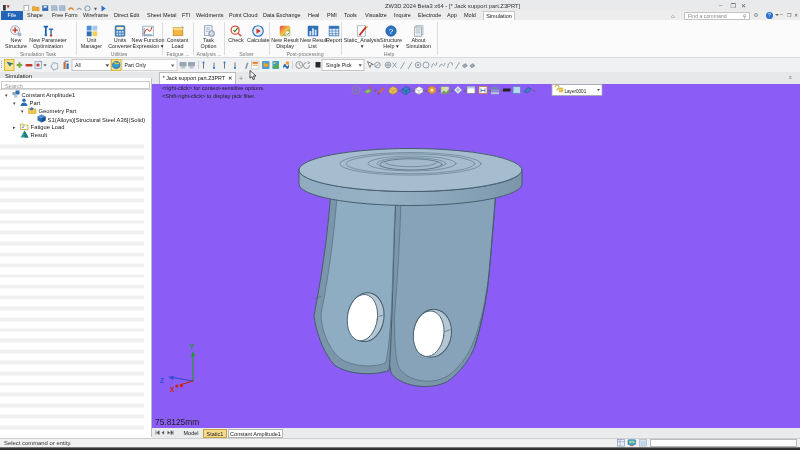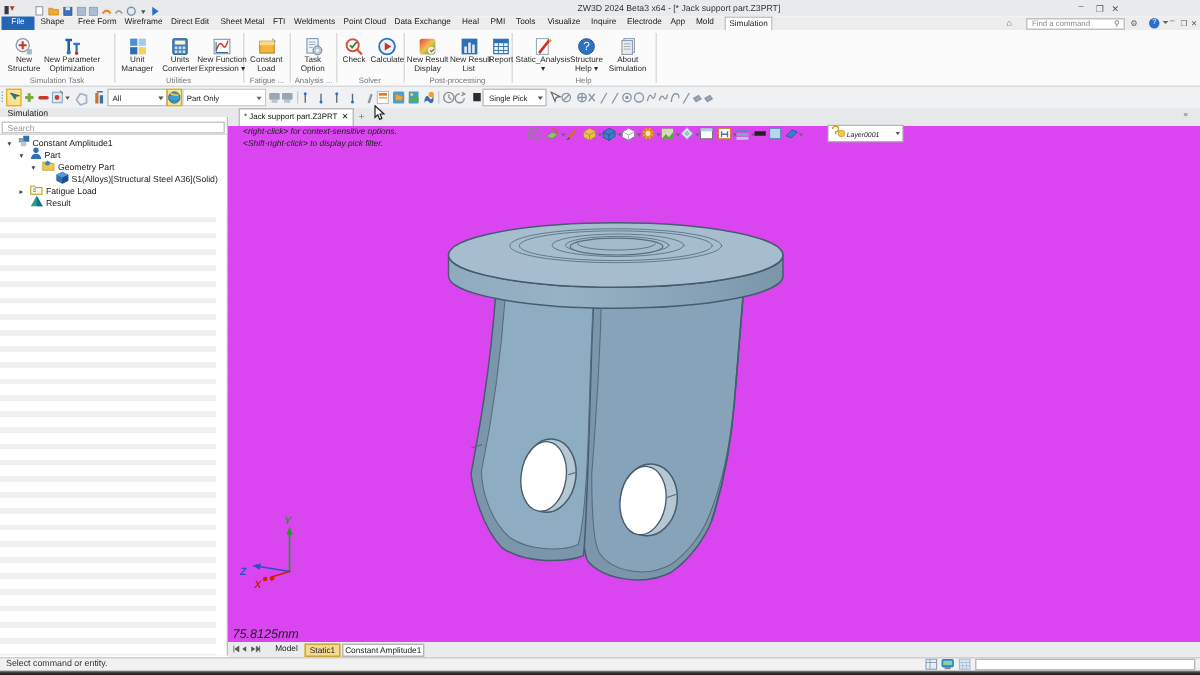--- a/index.html
+++ b/index.html
@@ -34,21 +34,21 @@
 #doctab { position:absolute; left:159px; top:0px; width:77px; height:12px; background:#ffffff; border:1px solid #bcbcbc; border-bottom:none; font-size:5.3px; color:#111; text-align:center; line-height:11px; white-space:nowrap; overflow:hidden; }
 
 #leftpanel { left:0; top:78px; width:152px; height:359px; background:#ffffff; border-right:1px solid #bdbdbd;
   background-image:repeating-linear-gradient(to bottom, #ffffff 0px, #ffffff 7px, #f0f0f1 7px, #f0f0f1 10.8px);
   background-position:0 59.5px; }
 #lp-top { position:absolute; left:0; top:0; width:151px; height:59.5px; background:#ffffff; border-bottom:none; }
 #searchbox { position:absolute; left:1px; top:3px; width:149px; height:7.5px; background:#fff; border:1px solid #c9c9c9; font-size:5.7px; color:#999; line-height:8px; padding-left:3px; }
 .trow { position:absolute; left:0; height:8px; font-size:5.8px; color:#1a1a1a; white-space:nowrap; }
 .texp { display:inline-block; width:7px; font-size:5px; color:#444; }
 
-#viewport { left:152px; top:84px; width:648px; height:360px; background:#d946ef;font-style:italic; }
+#viewport { left:152px; top:84px; width:648px; height:360px; background:#8b5cf6; }
 #hint { position:absolute; left:10px; top:1px; font-size:5.6px; line-height:7.5px; color:#222; }
 #mmtext { position:absolute; left:3px; top:333px; font-size:8.4px; color:#222; }
 
 #sheetrow { left:152px; top:428px; width:648px; height:9.5px; background:#eaebec; }
 .stab { position:absolute; top:0.5px; height:9px; font-size:5.5px; line-height:8px; color:#222; text-align:center; white-space:nowrap; overflow:hidden; }
 
 #statusbar { left:0; top:437.5px; width:800px; height:9.5px; background:#f1f1f1; border-top:1px solid #cfcfcf; }
 #status-text { position:absolute; left:4px; top:2.5px; font-size:5.9px; color:#333; }
 #status-input { position:absolute; left:650px; top:1.5px; width:147px; height:9px; background:#fff; border:1px solid #bbb; }
 </style>

